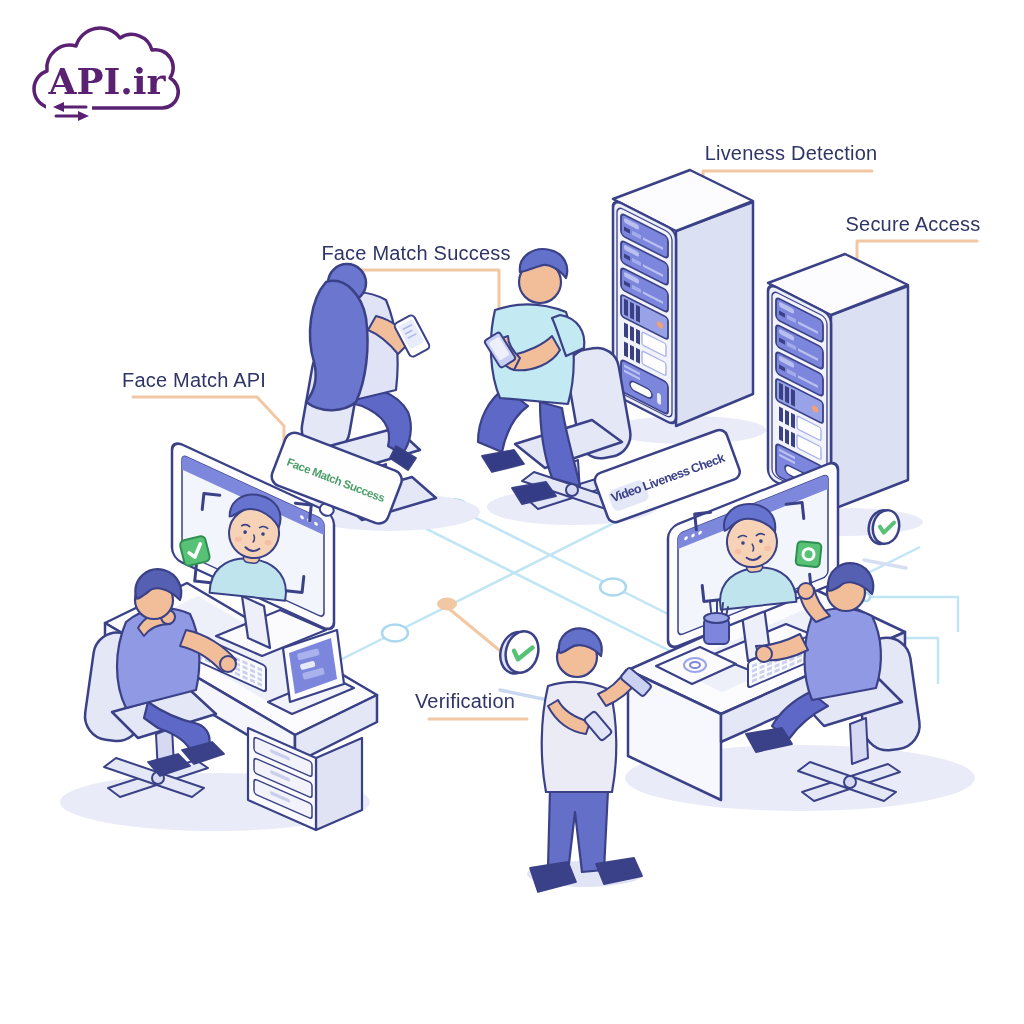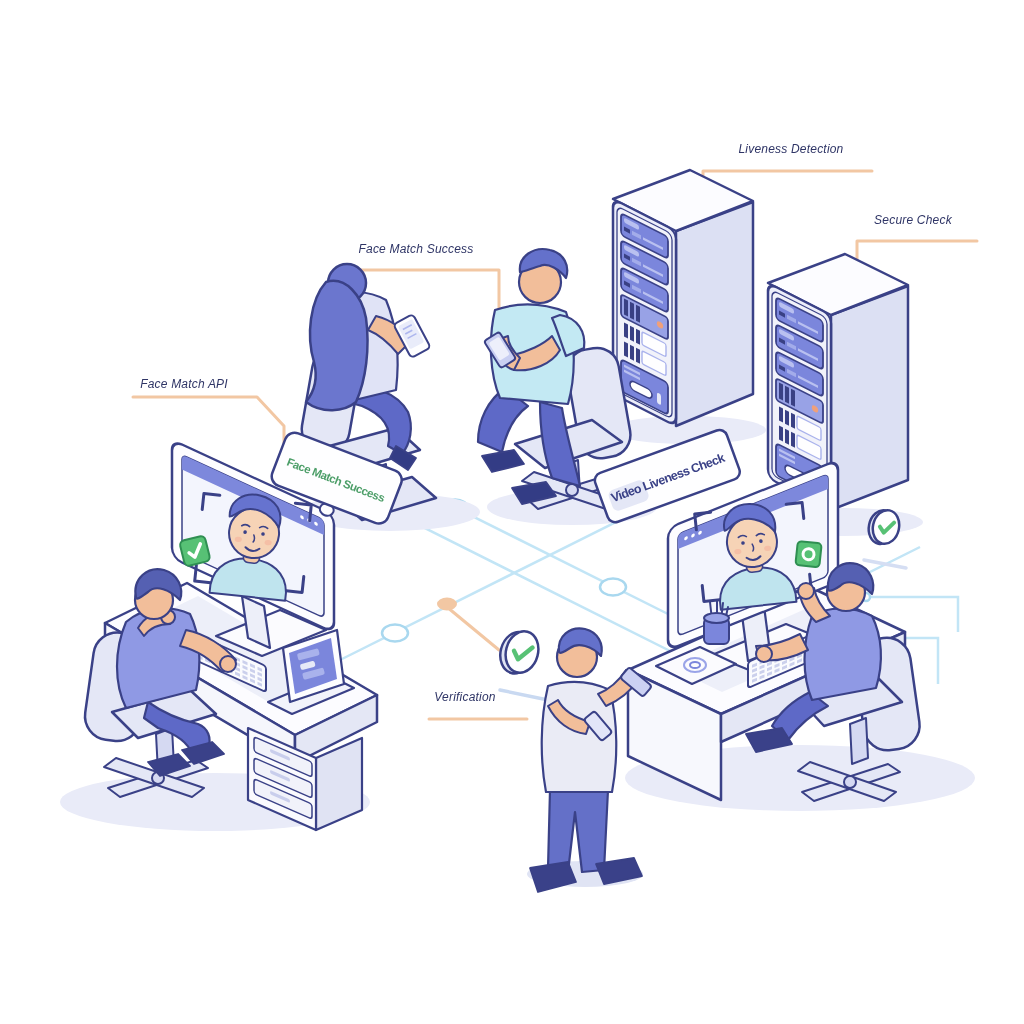--- a/index.html
+++ b/index.html
@@ -1,20 +1,20 @@
 <!DOCTYPE html>
 <html><head>
 <meta charset="utf-8">
 <style>
   html,body{margin:0;padding:0;background:#ffffff;}
   #stage{position:relative;width:1024px;height:1024px;background:#ffffff;overflow:hidden;
          font-family:"Liberation Sans",sans-serif;}
   #scene-svg{position:absolute;left:0;top:0;}
-  .flabel{position:absolute;transform:translateX(-50%);color:#2F3566;font-size:12px;
-          font-weight:500;white-space:nowrap;letter-spacing:.2px;font-style:italic;}
+  .flabel{position:absolute;transform:translateX(-50%);color:#2F3566;font-size:20px;
+          font-weight:500;white-space:nowrap;letter-spacing:.2px;}
   #logo{position:absolute;left:14px;top:12px;width:185px;height:112px;}
   .serif-logo{font-family:"DejaVu Serif","Liberation Serif",serif;font-weight:600;}
 </style>
 </head>
 <body>
 
 <div id="stage">
 
 <svg id="scene-svg" width="1024" height="1024" viewBox="0 0 1024 1024">
   <defs>
@@ -381,20 +381,33 @@
       <rect x="-7" y="-15" width="14" height="30" rx="3" fill="#CBD1F3" stroke="#3A4187" stroke-width="2"></rect>
     </g>
     <g transform="translate(598,726) rotate(-40)">
       <rect x="-7" y="-14" width="14" height="28" rx="3" fill="#E2E5F8" stroke="#3A4187" stroke-width="2"></rect>
     </g>
     <circle cx="577" cy="657" r="20" fill="#F2BE9A" stroke="#3A4187" stroke-width="2.2"></circle>
     <path d="M559,652 C557,636 570,626 585,629 C598,632 604,644 601,656 C592,646 578,642 570,648 C564,652 560,654 559,652 Z" fill="#6471CB" stroke="#3A4187" stroke-width="2.2"></path>
   </g>
 </svg>
 
+<div id="logo">
+  <svg width="185" height="112" viewBox="0 0 185 112">
+    <path d="M38,96 A19,19 0 0 1 33,59 A23,23 0 0 1 62,34 A25,25 0 0 1 106,26 A21,21 0 0 1 138,38 A18,18 0 0 1 156,66 A16,16 0 0 1 148,96 Z" fill="#FFFFFF" stroke="#5A2173" stroke-width="3.5" stroke-linejoin="round"></path>
+    <text class="serif-logo" x="93" y="82" text-anchor="middle" font-size="36" fill="#5A2173">API.ir</text>
+    <rect x="32" y="90" width="46" height="20" fill="#FFFFFF"></rect>
+    <g stroke="#5A2173" stroke-width="3" fill="#5A2173" stroke-linecap="round">
+      <path d="M72,95 H48" fill="none"></path>
+          <polygon points="50,90 39,95 50,100" stroke="none"></polygon>
+      <path d="M42,104 H66" fill="none"></path>
+          <polygon points="64,99 75,104 64,109" stroke="none"></polygon>
+    </g>
+  </svg>
+</div>
 
 <div class="flabel" style="left:791px;top:142px;">Liveness Detection</div>
-<div class="flabel" style="left:913px;top:213px;">Secure Check</div>
+<div class="flabel" style="left:913px;top:213px;">Secure Access</div>
 <div class="flabel" style="left:416px;top:242px;">Face Match Success</div>
-<div class="flabel" style="left:184px;top:369px;margin-top:8px;">Face Match API</div>
+<div class="flabel" style="left:194px;top:369px;">Face Match API</div>
 <div class="flabel" style="left:465px;top:690px;">Verification</div>
 
 </div>
 
 </body></html>

